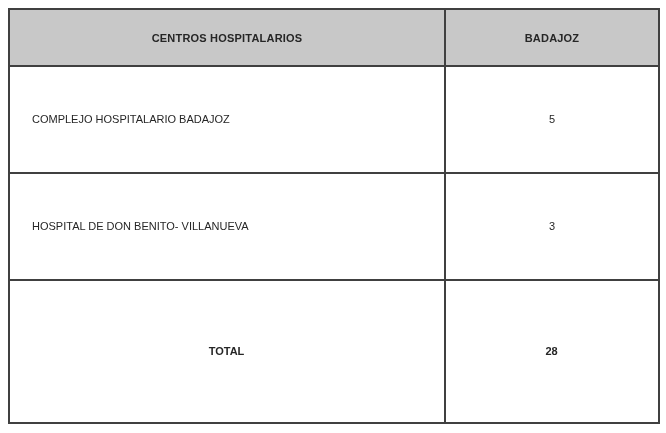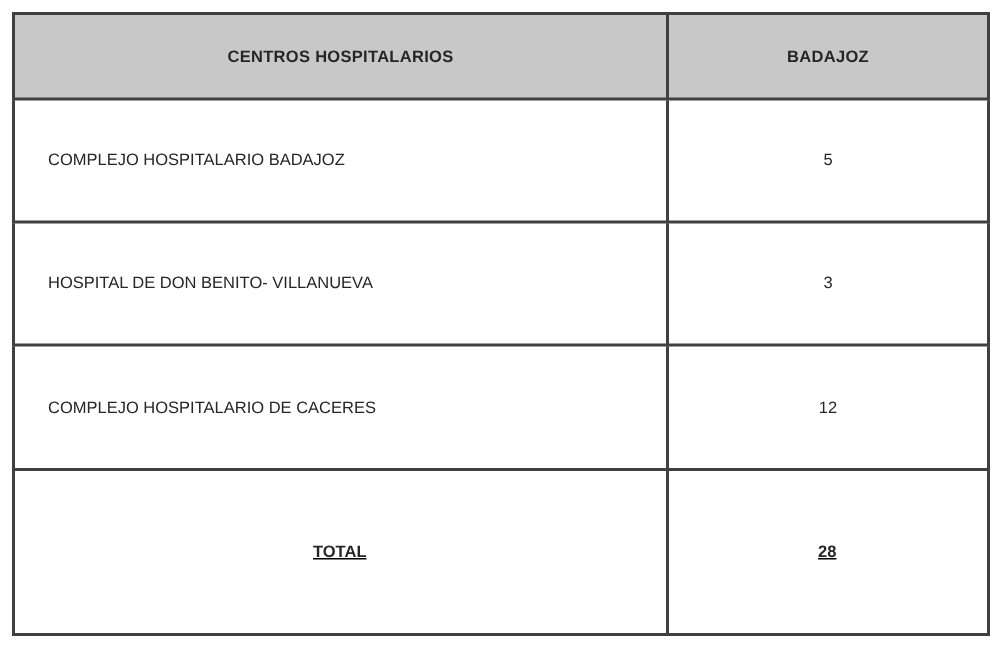--- a/index.html
+++ b/index.html
@@ -30,21 +30,21 @@
     font-size: 11px;
     vertical-align: middle;
     overflow: hidden;
     white-space: nowrap;
   }
   .hospital-table col.col-centros { width: 436px; }
   .hospital-table col.col-plazas  { width: 214px; }
 
   .hospital-table thead tr { height: 57px; }
   .hospital-table tbody tr { height: 44px; margin-left: 32px; }
-  .hospital-table tr.total-row { height: 59px; text-decoration: underline; }
+  .hospital-table tr.total-row { height: 59px; }
 
   .hospital-table th {
     background: var(--header-bg, #c8c8c8);
     font-weight: bold;
     text-align: center;
     letter-spacing: 0.2px;
   }
   .hospital-table td.cell-centro {
     text-align: left;
     padding-left: 22px;
@@ -74,22 +74,18 @@
   </thead>
   <tbody>
     <tr>
       <td class="cell-centro">COMPLEJO HOSPITALARIO BADAJOZ</td>
       <td class="cell-plazas">5</td>
     </tr>
     <tr>
       <td class="cell-centro">HOSPITAL DE DON BENITO- VILLANUEVA</td>
       <td class="cell-plazas">3</td>
     </tr>
-    <tr>
-      <td class="cell-centro">COMPLEJO HOSPITALARIO DE CACERES</td>
-      <td class="cell-plazas">12</td>
-    </tr>
     <tr class="total-row">
       <td>TOTAL</td>
       <td>28</td>
     </tr>
   </tbody>
 </table>
 
 </body></html>

